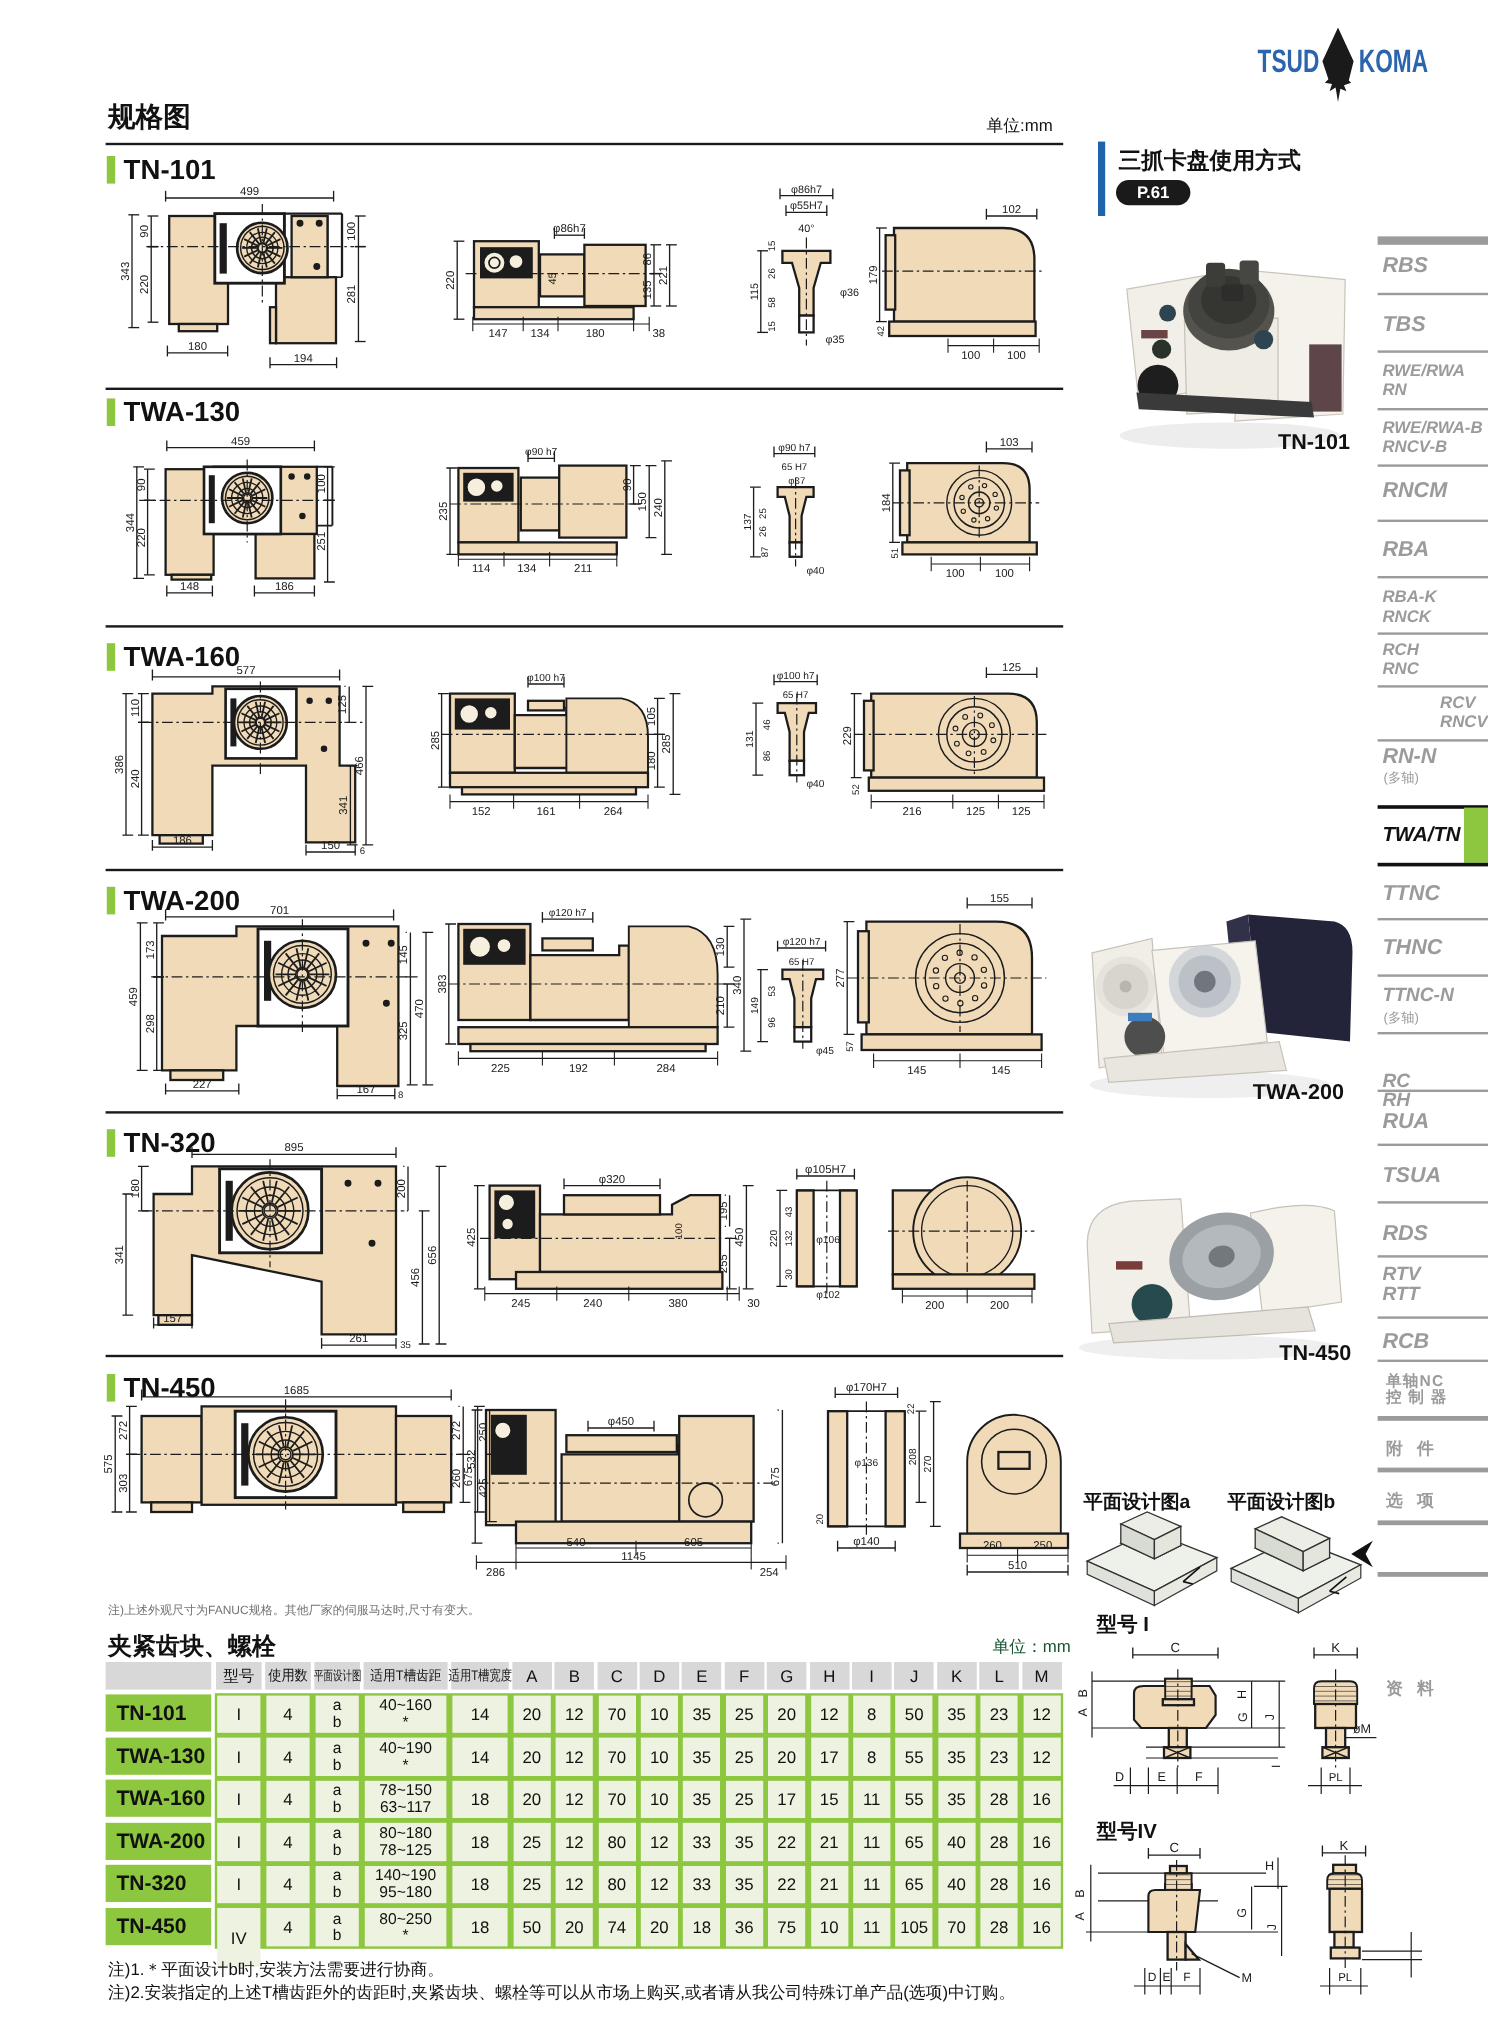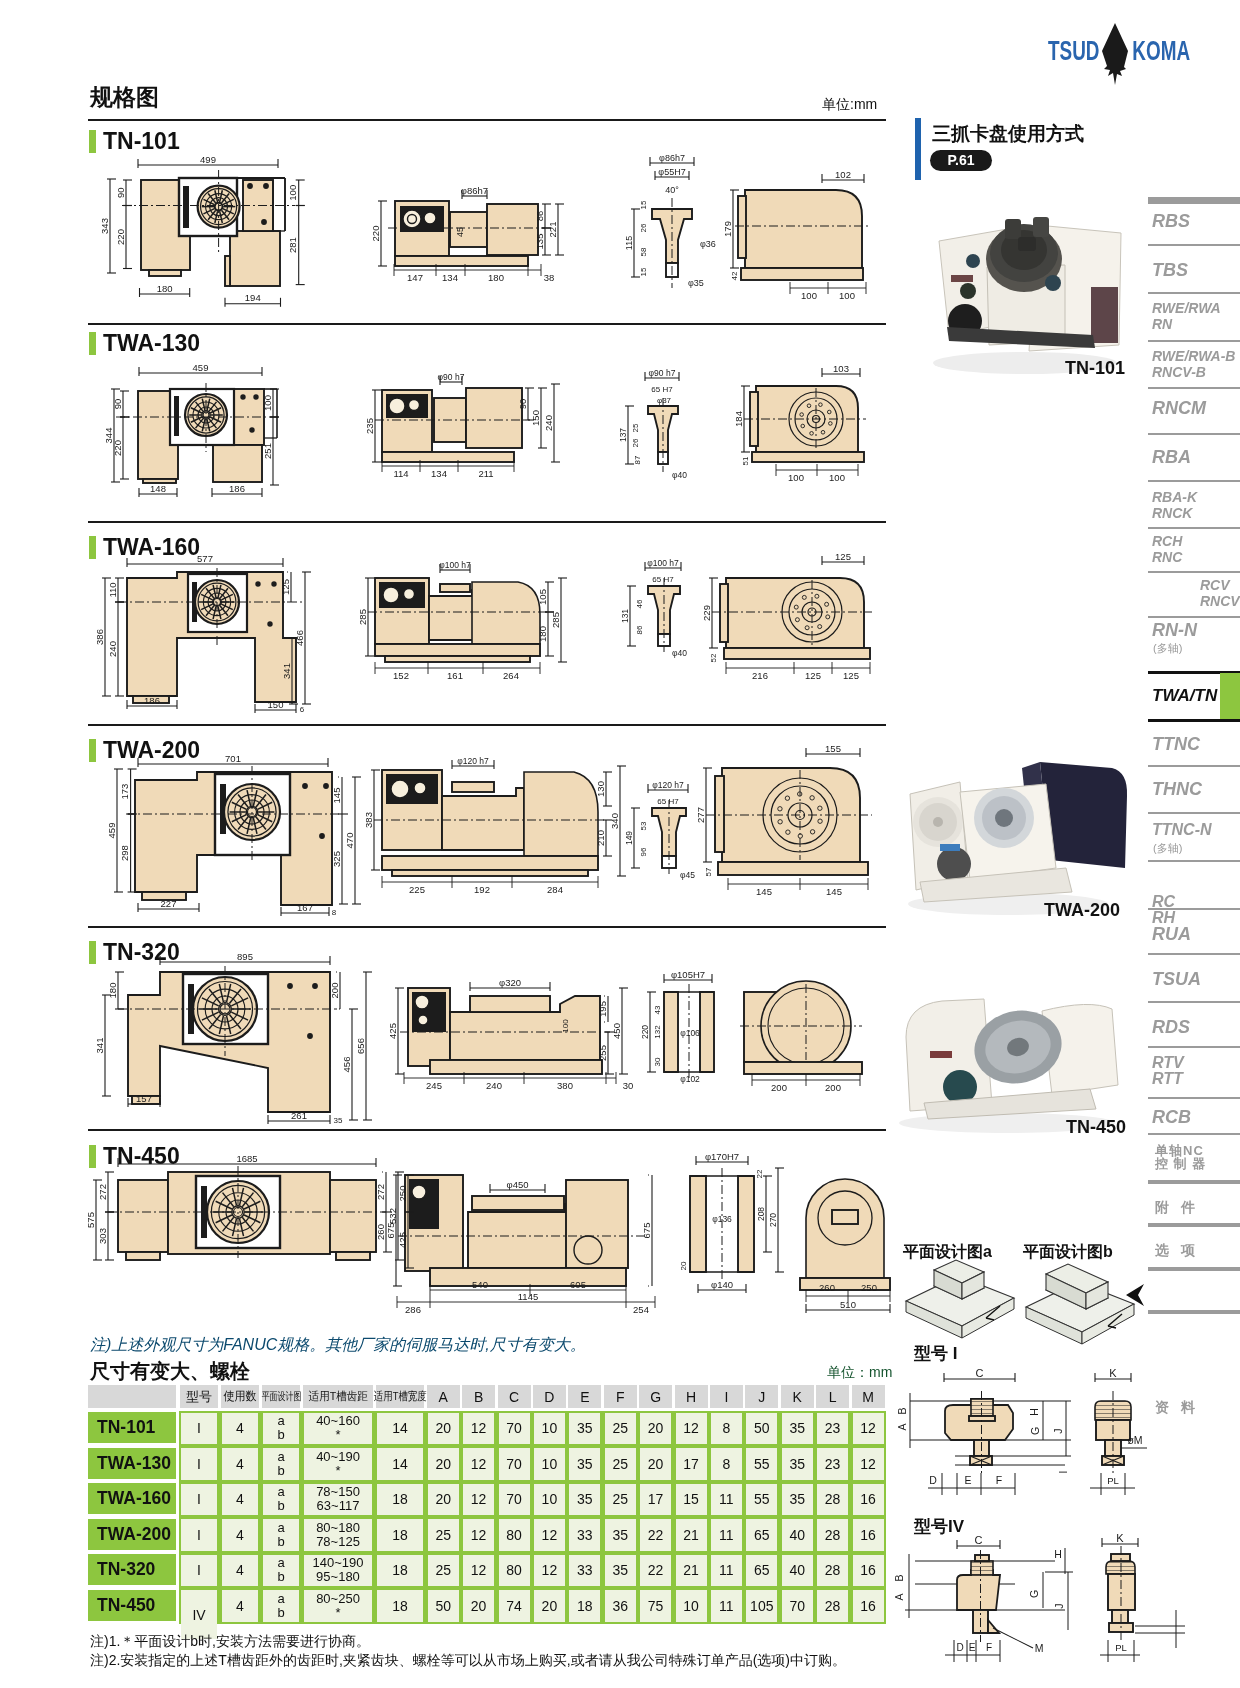--- a/index.html
+++ b/index.html
@@ -1274,23 +1274,23 @@
 <div class="navcn" style="top:1242px;">选 项</div>
 <div class="navsep" style="top:1267px;height:4px;"></div>
 
 <div class="navcn" style="top:1354px;margin-top:45px;">资 料</div>
 <div class="navsep" style="top:1310px;height:4px;"></div>
 
 <svg class="abs" style="left:1120px;top:1280px;" width="26" height="30" viewBox="0 0 26 30">
     <path d="M24 4 L6 15 L24 26 L18 15 Z" fill="#111"></path>
   </svg>
 
-<div class="abs" style="left:90px;top:1335px;font-size:16px;color:#0c4a6e;font-style:italic;">注)上述外观尺寸为FANUC规格。其他厂家的伺服马达时,尺寸有变大。</div>
-
-<div class="abs" style="left:90px;top:1358px;font-size:20px;font-weight:bold;color:#111;">尺寸有变大、螺栓</div>
+<div class="abs" style="left:90px;top:1335px;font-size:10px;color:#737373;">注)上述外观尺寸为FANUC规格。其他厂家的伺服马达时,尺寸有变大。</div>
+
+<div class="abs" style="left:90px;top:1358px;font-size:20px;font-weight:bold;color:#111;">夹紧齿块、螺栓</div>
 <div class="abs" style="left:827px;top:1364px;font-size:14px;color:#14532d;">单位：mm</div>
 
 <div class="abs" style="left:0;top:0;">
 <div class="abs" style="left:88px;top:1385px;width:88px;height:23px;background:#d8d8d8;"></div>
 <div class="abs" style="left:180px;top:1385px;width:38px;height:23px;background:#d8d8d8;display:flex;align-items:center;justify-content:center;font-size:13px;color:#111;white-space:nowrap;">
       <span style="transform:scaleX(1);white-space:nowrap;">型号</span>
     </div>
 <div class="abs" style="left:221px;top:1385px;width:38px;height:23px;background:#d8d8d8;display:flex;align-items:center;justify-content:center;font-size:12px;color:#111;white-space:nowrap;">
       <span style="transform:scaleX(0.92);white-space:nowrap;">使用数</span>
     </div>

